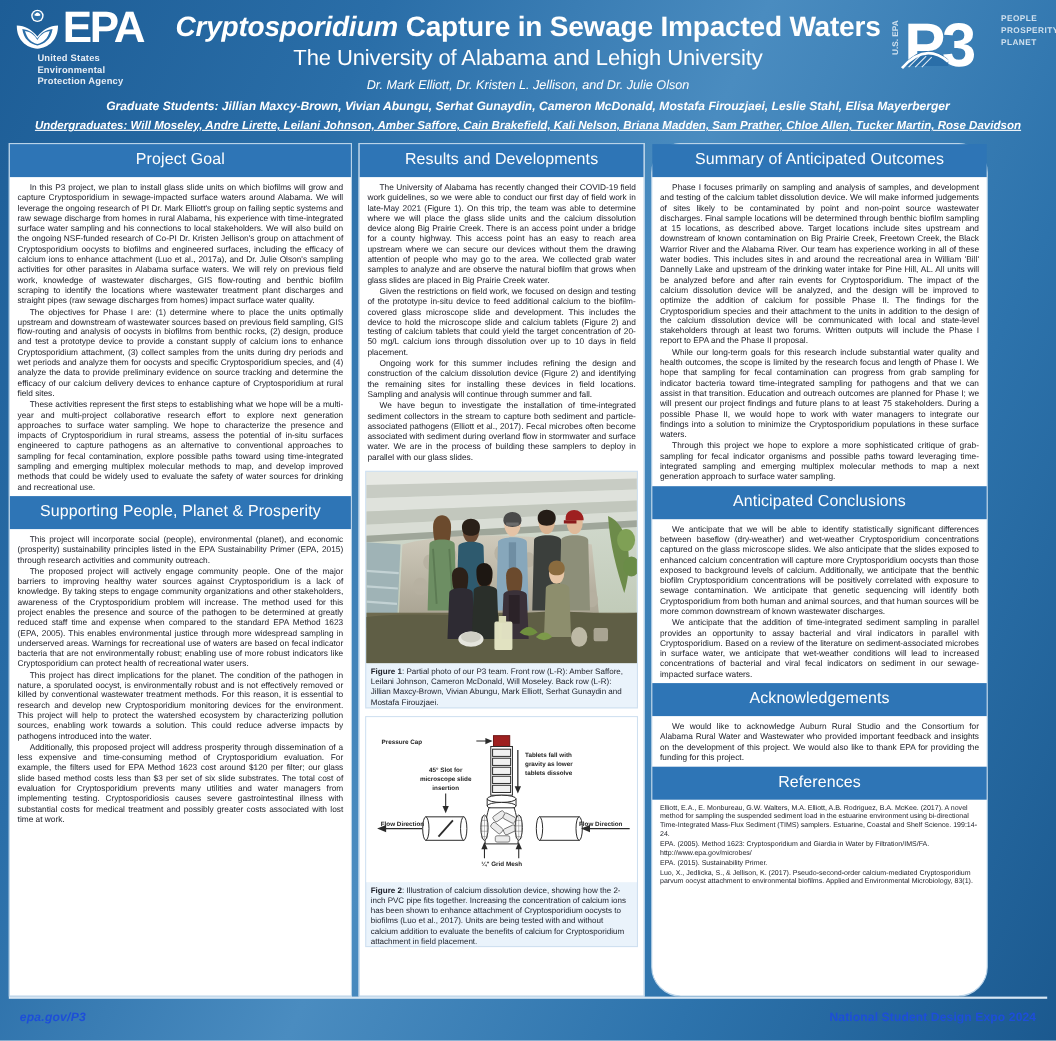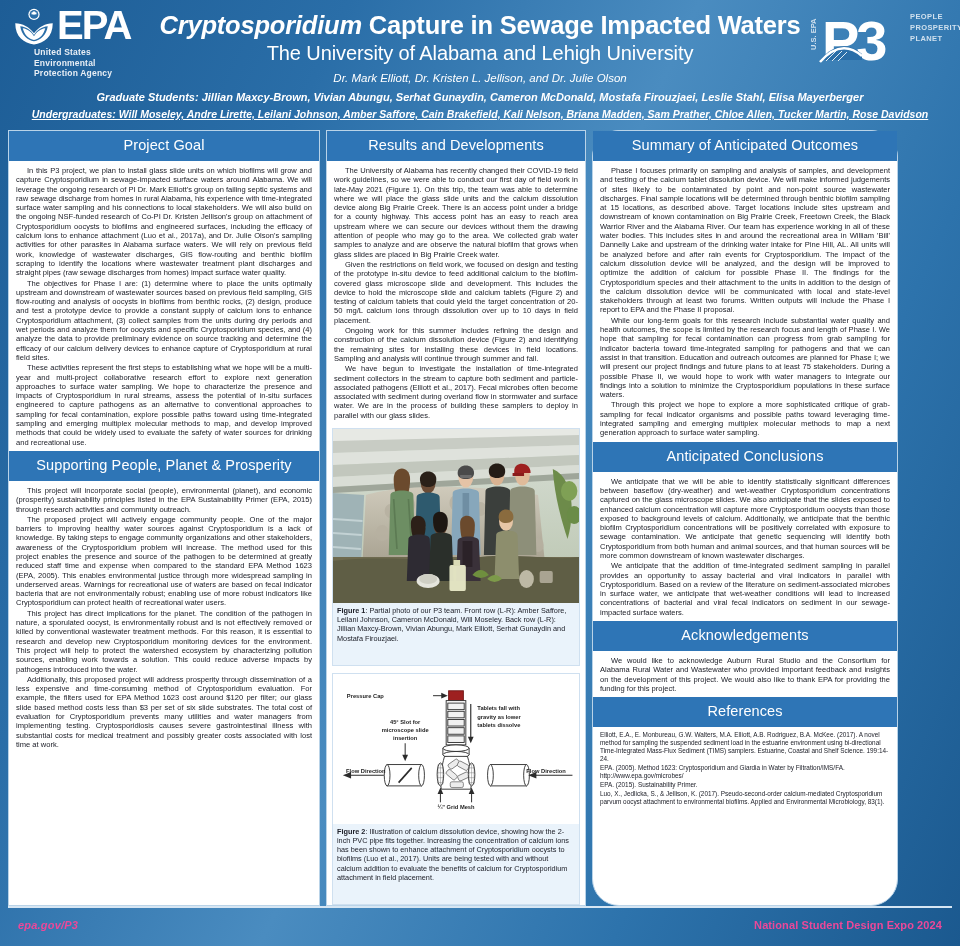--- a/index.html
+++ b/index.html
@@ -50,29 +50,29 @@
               letter-spacing:.1px; }
 
   .body-txt { padding:5px 7px 3px 7px; font-family:"Liberation Serif", serif; }
   .body-txt p { font-size:7.55px; line-height:9.3px; text-align:justify;
                 text-indent:11px; color:#20222b; margin-bottom:1px;
                 font-family:"Liberation Sans", sans-serif; }
 
   
   .figwrap { margin:4px 5px 3px 5px; border:1px solid #cfe0f0; background:#eaf3fb; }
   .fig-photo { width:100%; height:174px; position:relative; overflow:hidden; display:block; }
-  .fig-cap { font-size:7.3px; line-height:9.2px; padding:3px 4px 22px 4px;
+  .fig-cap { font-size:7.3px; line-height:9.2px; padding:3px 4px 0 4px;
              color:#20222b; text-align:left; }
   .fig-cap b { font-weight:bold; }
 
   .fig-diagram { width:100%; height:150px; background:#ffffff; display:block; }
 
   
   .footer { position:absolute; left:0; top:908px; width:960px; height:38px;
-            color:#ec4899; }
+            color:#1d4ed8; }
   .footer-left { position:absolute; left:18px; top:11px; font-size:11px;
                  font-style:italic; font-weight:bold; letter-spacing:.2px; }
   .footer-right { position:absolute; right:18px; top:11px; font-size:11px;
                   font-weight:bold; letter-spacing:.1px; }
 
   .rule { position:absolute; left:8px; top:906px; width:944px; height:2px; background:#d7e6f3; }
 </style>
 </head>
 <body>
 

